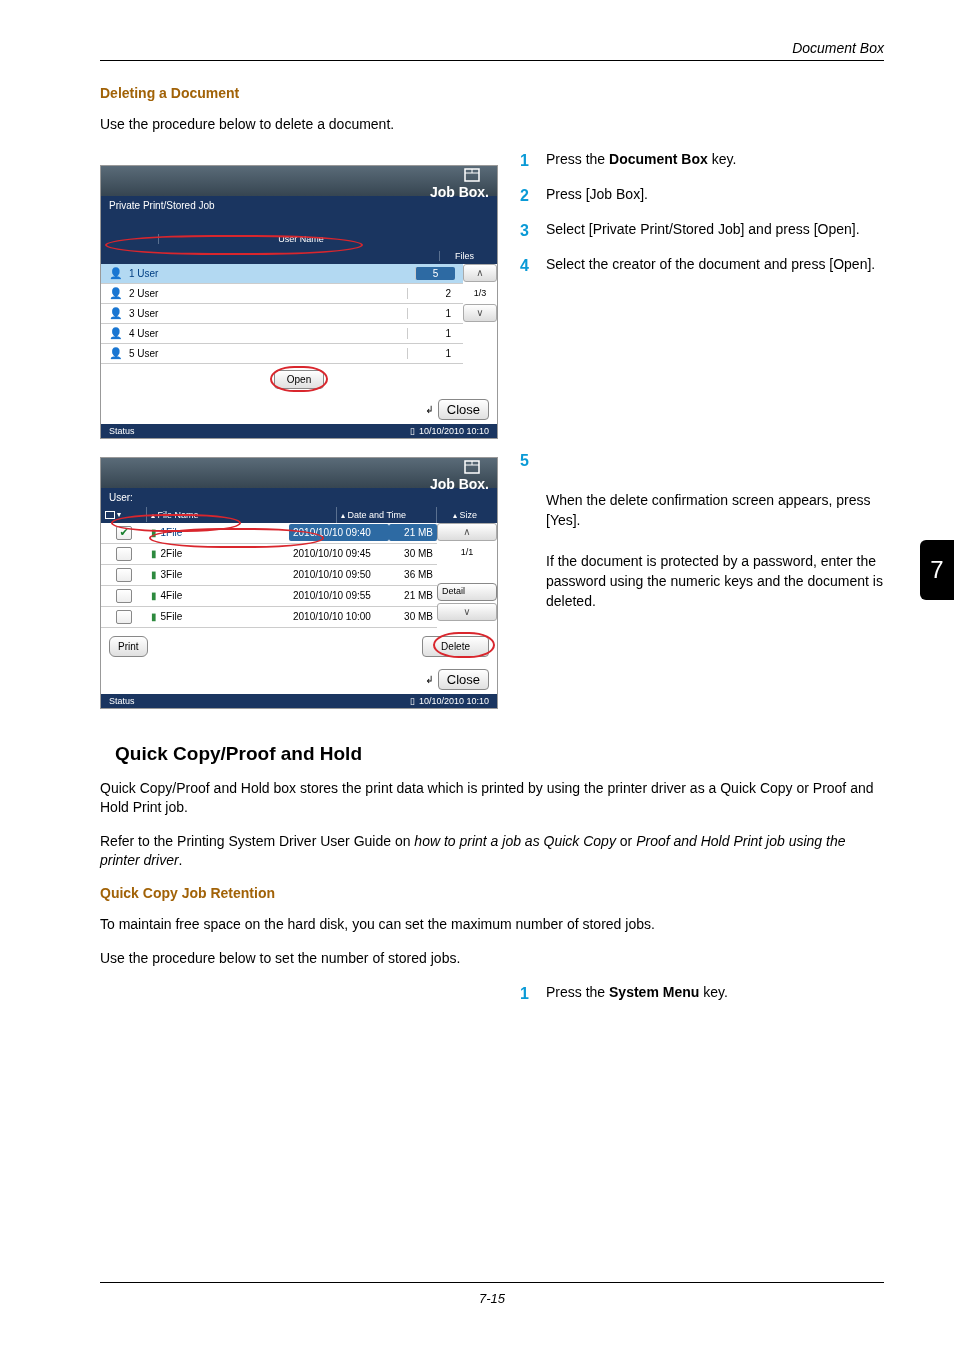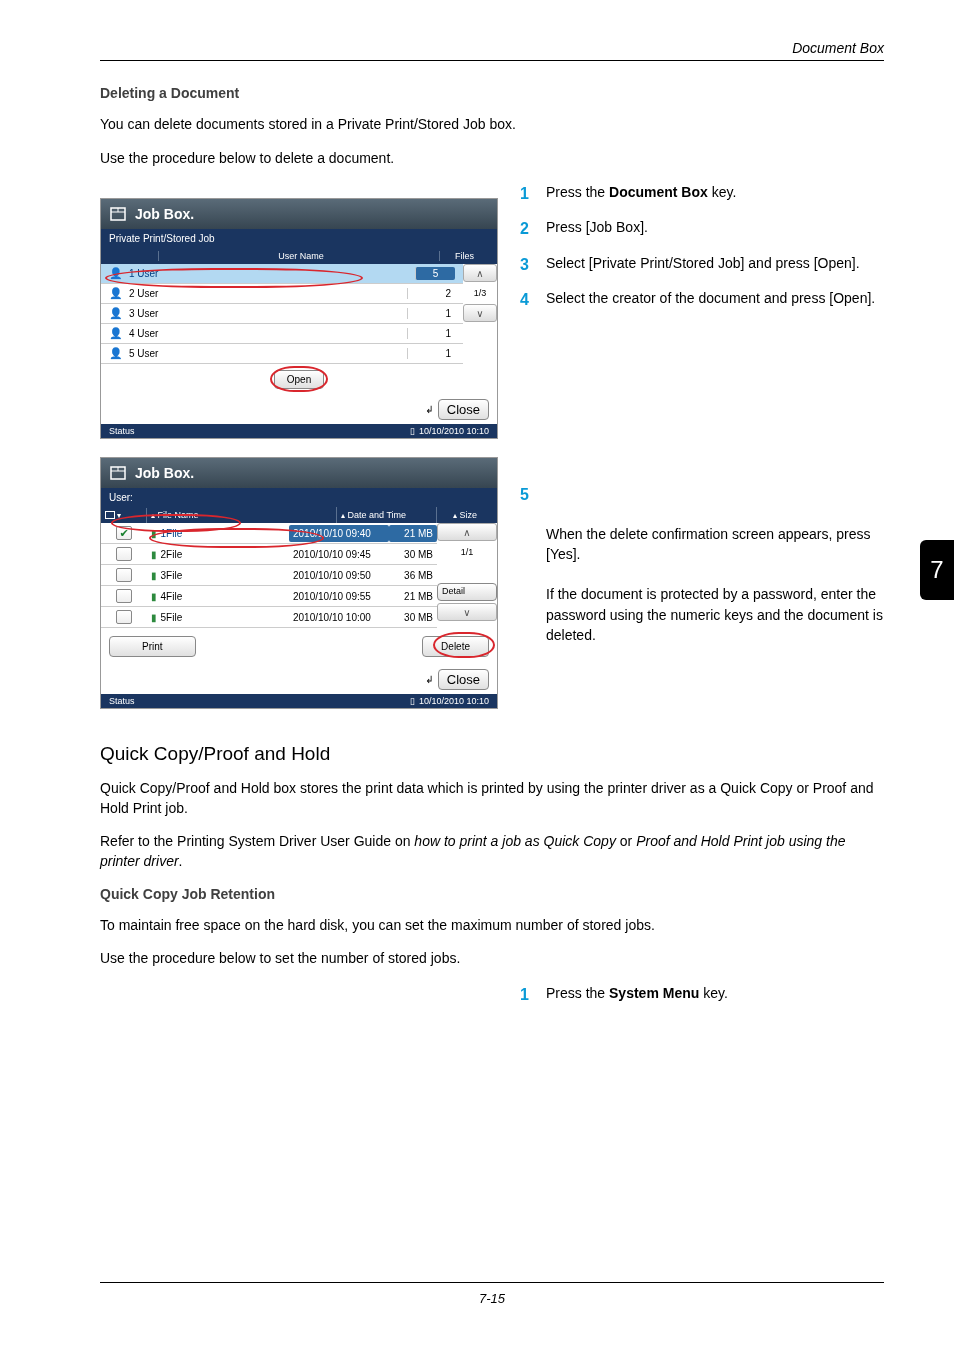--- a/index.html
+++ b/index.html
@@ -15,21 +15,21 @@
     padding: 40px 70px 0 100px;
   }
   .top-header {
     text-align: right;
     font-style: italic;
     font-size: 14px;
     padding-bottom: 4px;
   }
   .hr { border-top: 1px solid #000; margin-bottom: 24px; }
   .section-title-blue {
-    color: #404040;
+    color: #a16207;
     font-weight: bold;
     font-size: 14px;
     margin-bottom: 14px;
   }
   .body-text { font-size: 14px; margin-bottom: 14px; line-height: 1.4; }
   .two-col { display: flex; }
   .left-col { width: 400px; flex-shrink: 0; }
   .right-col { flex: 1; padding-left: 20px; }
   .step { display: flex; margin-bottom: 12px; font-size: 14px; line-height: 1.45; }
   .step-num { color: #0a9ad6; font-weight: bold; font-size: 16px; width: 26px; flex-shrink: 0; }
@@ -60,45 +60,46 @@
     font-family: Arial, sans-serif;
     font-size: 10px;
     margin-bottom: 18px;
     background: #fff;
   }
   .ui-titlebar {
     background: linear-gradient(to bottom, #5a6b78, #364551);
     color: #fff;
     height: 30px;
     display: flex;
-    align-items: center;
+    align-items: flex-end;
     padding: 0 8px;
     font-size: 14px;
     font-weight: bold;
+    flex-direction: column;
   }
   .title-icon {
     width: 18px; height: 18px; margin-right: 8px;
     display: inline-flex; align-items: center; justify-content: center;
   }
   .crumb-bar {
     background: #1a3560;
     color: #fff;
     font-size: 10px;
     padding: 4px 8px;
   }
   .header-row {
     background: #1a3560;
     color: #fff;
     display: flex;
     font-size: 9px;
     padding: 3px 8px;
     align-items: center;
   }
   .hcol-name { flex: 1; text-align: center; border-left: 1px solid #5a7090; padding-left: 4px; margin-left: 35px;}
-  .hcol-files { width: 50px; text-align: center; border-left: 1px solid #5a7090;}
+  .hcol-files { width: 50px; text-align: center; border-left: 1px solid #5a7090; margin-top: 33px;}
   .user-row {
     display: flex;
     align-items: center;
     border-bottom: 1px solid #ccc;
     padding: 3px 8px;
     font-size: 10px;
   }
   .user-row.selected { background: #b3d9f2; }
   .user-row.selected .uname { color: #003e82; }
   .uicon { width: 14px; margin-right: 6px; color: #2d6aa3; font-size: 11px;}
@@ -191,42 +192,42 @@
   }
   .fc-name { flex: 1; padding: 3px 4px; display: flex; align-items: center; gap: 4px;}
   .doc-icon { color: #2d8a3e; font-size: 10px;}
   .fc-date { width: 100px; padding: 3px 4px; }
   .fc-size { width: 48px; padding: 3px 4px; text-align: right;}
   .file-row.selected .fc-name { color: #003e82; }
   .file-row.selected .fc-date { background: #2d6aa3; color: #fff; border-radius: 2px;}
   .file-row.selected .fc-size { background: #2d6aa3; color: #fff; border-radius: 2px;}
 
   .action-row { display: flex; padding: 8px; gap: 8px; align-items: center;}
-  .action-row .btn.print { padding: 4px 32px; }
+  .action-row .btn.print { padding: 4px 8px; border-radius: 6px; }
   .action-row .spacer-flex { flex: 1; }
   .action-row .btn.delete { padding: 4px 18px; }
 
   .circle1 {
     position: absolute;
     border: 2px solid #d9262d;
     border-radius: 50% / 60%;
     pointer-events: none;
   }
   .c-open { width: 58px; height: 26px; }
   .c-user { width: 258px; height: 20px; }
   .c-filehdr { width: 130px; height: 18px; }
   .c-filerow1 { width: 175px; height: 20px; }
   .c-delete { width: 62px; height: 26px; }
 
   .panel-rel { position: relative; }
 
   h2.section-h2 {
     font-size: 19px;
-    font-weight: normal;
-    margin: 16px 0 14px;
+    font-weight: bold;
+    margin: 16px 15px 14px;
   }
 
   .footer {
     position: absolute;
     bottom: 44px;
     left: 0; right: 0;
     text-align: center;
     font-style: italic;
     font-size: 13px;
     border-top: 1px solid #000;
@@ -237,21 +238,20 @@
 </head>
 <body>
 
 <div class="side-tab">7</div>
 
 <div class="page">
   <div class="top-header">Document Box</div>
   <div class="hr"></div>
 
   <div class="section-title-blue">Deleting a Document</div>
-  <p class="body-text">You can delete documents stored in a Private Print/Stored Job box.</p>
   <p class="body-text">Use the procedure below to delete a document.</p>
 
   <div class="two-col">
     <div class="left-col">
       <div style="height: 16px;"></div>
 
       <div class="ui-panel panel-rel">
         <div class="ui-titlebar">
           <span class="title-icon">
             <svg width="18" height="18" viewBox="0 0 18 18">

